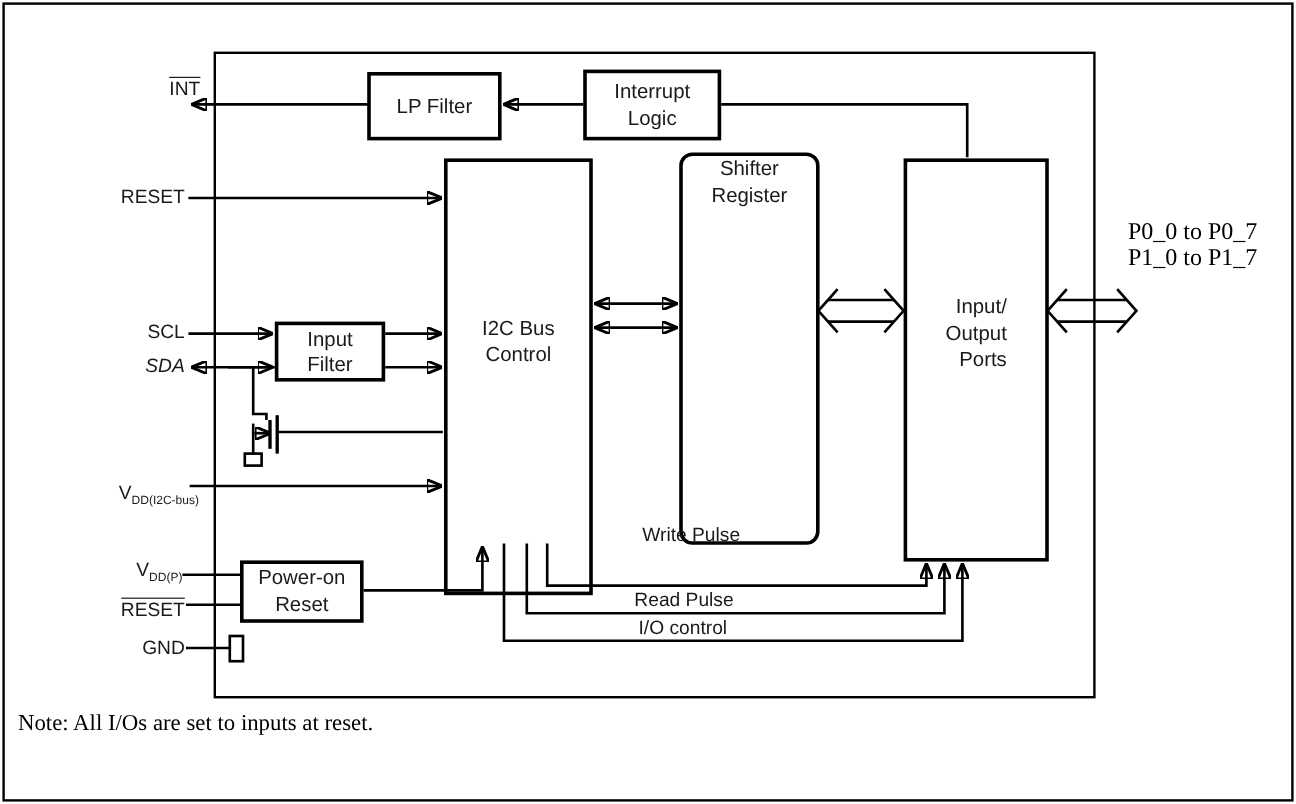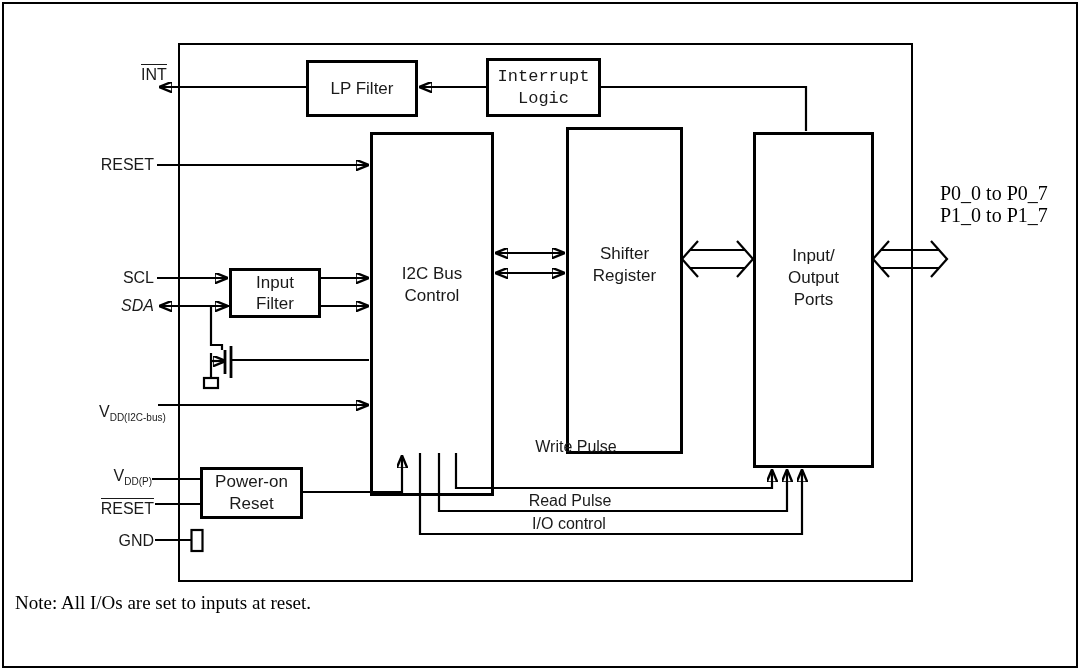--- a/index.html
+++ b/index.html
@@ -62,36 +62,36 @@
 <body>
 
 <div class="abs frame"></div>
 
 <div class="abs chip"></div>
 
 <div class="abs block" style="left:306px;top:60px;width:112px;height:57px;">
   <span>LP Filter</span>
 </div>
 
-<div class="abs block" style="left:486px;top:58px;width:115px;height:59px;font-family:Liberation Mono, monospace;">
+<div class="abs block" style="left:486px;top:58px;width:115px;height:59px;">
   <span>Interrupt
 Logic</span>
 </div>
 
 <div class="abs block tall" style="left:370px;top:132px;width:124px;height:364px;padding-top:128px;">
   <span>I2C Bus
 Control</span>
 </div>
 
-<div class="abs block tall" style="left:566px;top:127px;width:117px;height:327px;padding-top:113px;">
+<div class="abs block tall" style="left:566px;top:127px;width:117px;height:327px;border-radius:11px;">
   <span>Shifter
 Register</span>
 </div>
 
-<div class="abs block tall" style="left:753px;top:132px;width:121px;height:336px;padding-top:110px;">
+<div class="abs block tall" style="left:753px;top:132px;width:121px;height:336px;padding-top:110px;text-align:right;">
   <span>Input/
 Output
 Ports</span>
 </div>
 
 <div class="abs block" style="left:229px;top:268px;width:92px;height:50px;line-height:21px;">
   <span>Input
 Filter</span>
 </div>
 

